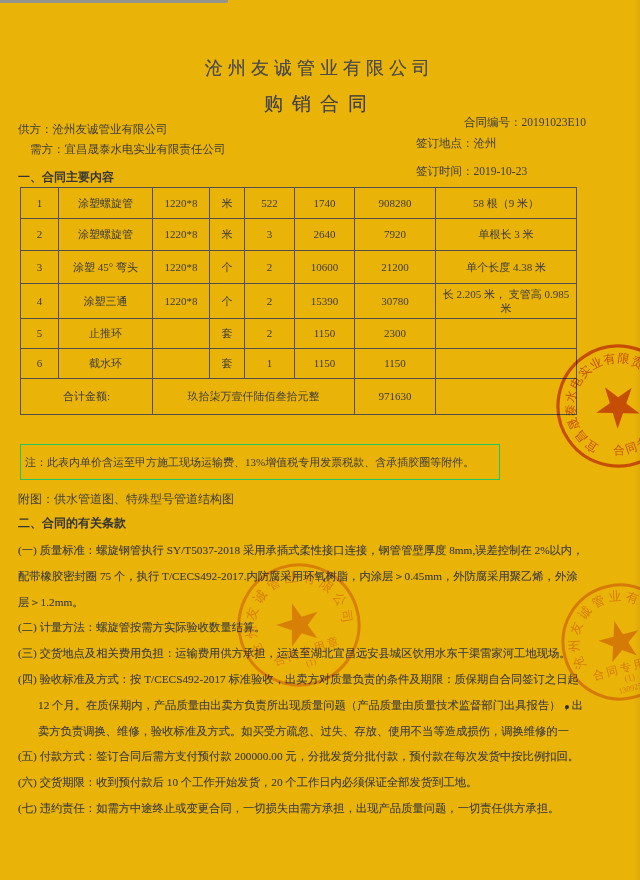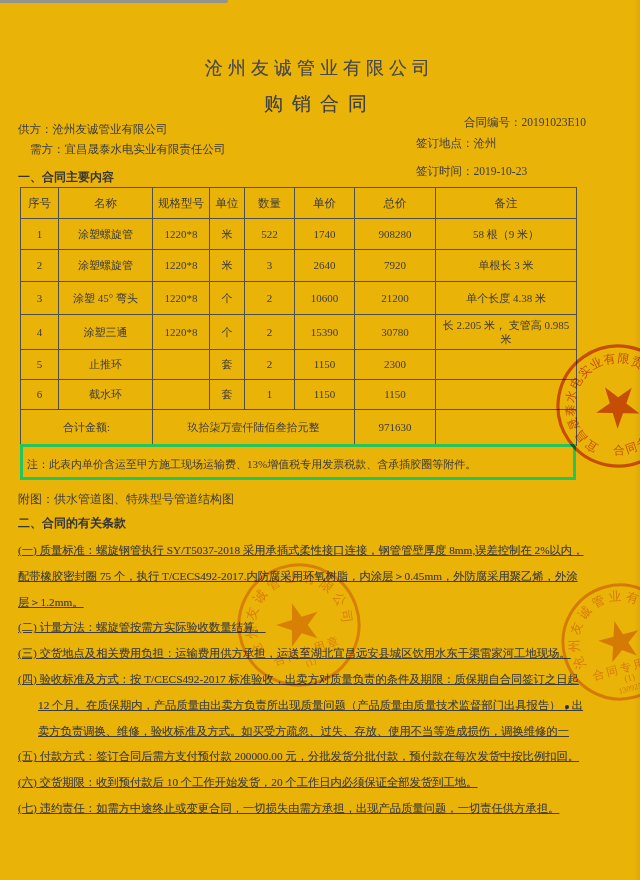--- a/index.html
+++ b/index.html
@@ -16,23 +16,23 @@
   .contract-no{left:416px;top:115px;margin-left:48px;}
   .sign-place{left:416px;top:136px;}
   .sign-time{left:416px;top:164px;font-family:Liberation Serif, serif;}
   .sec-title{font-size:12px;font-weight:700;color:#353535;white-space:nowrap;}
   .section1-title{left:18px;top:169px;}
   .section2-title{left:18px;top:515px;}
   .attachments-line{left:18px;top:491px;font-size:12px;white-space:nowrap;}
   table.items{position:absolute;left:20px;top:187px;width:556px;border-collapse:collapse;table-layout:fixed;}
   table.items th,table.items td{border:1px solid #4f4f4f;font-weight:400;text-align:center;vertical-align:middle;font-size:11px;color:#3b3b3b;padding:0 2px;line-height:1.3;overflow:hidden;}
   table.items th{font-size:11.5px;}
-  .note-box{left:20px;top:444px;width:556px;height:36px;border:3px solid #22c55e;box-sizing:border-box;font-size:11px;line-height:34px;padding-left:4px;white-space:nowrap;color:#3b3b3b;}
+  .note-box{left:20px;top:444px;width:480px;height:36px;border:1px solid #22c55e;box-sizing:border-box;font-size:11px;line-height:34px;padding-left:4px;white-space:nowrap;color:#3b3b3b;}
   .clauses{left:18px;top:538px;width:616px;}
-  .clause{line-height:25.8px;font-size:11.3px;color:#3d3d3d;white-space:nowrap;text-shadow:0 0 .4px rgba(70,70,70,.4);text-decoration:underline;}
+  .clause{line-height:25.8px;font-size:11.3px;color:#3d3d3d;white-space:nowrap;text-shadow:0 0 .4px rgba(70,70,70,.4);}
   .clause.indent{padding-left:20px;}
   .seal{position:absolute;mix-blend-mode:multiply;pointer-events:none;}
   .seal text{font-family:"Liberation Serif","DejaVu Serif",serif;}
   .ink-dot{left:565px;top:705px;width:4px;height:4px;background:#2e2e2e;border-radius:50%;}
 </style>
 </head>
 <body>
 
 <div class="page">
   <div class="scan-line"></div>
@@ -54,30 +54,20 @@
         <col style="width:38px">
         <col style="width:94px">
         <col style="width:57px">
         <col style="width:35px">
         <col style="width:50px">
         <col style="width:60px">
         <col style="width:81px">
         <col style="width:141px">
       </colgroup>
       <tbody>
-        <tr style="height:31px">
-          <th>序号</th>
-          <th>名称</th>
-          <th>规格型号</th>
-          <th>单位</th>
-          <th>数量</th>
-          <th>单价</th>
-          <th>总价</th>
-          <th>备注</th>
-        </tr>
         <tr style="height:31px">
           <td>1</td>
           <td>涂塑螺旋管</td>
           <td>1220*8</td>
           <td>米</td>
           <td>522</td>
           <td>1740</td>
           <td>908280</td>
           <td>58 根（9 米）</td>
         </tr>

